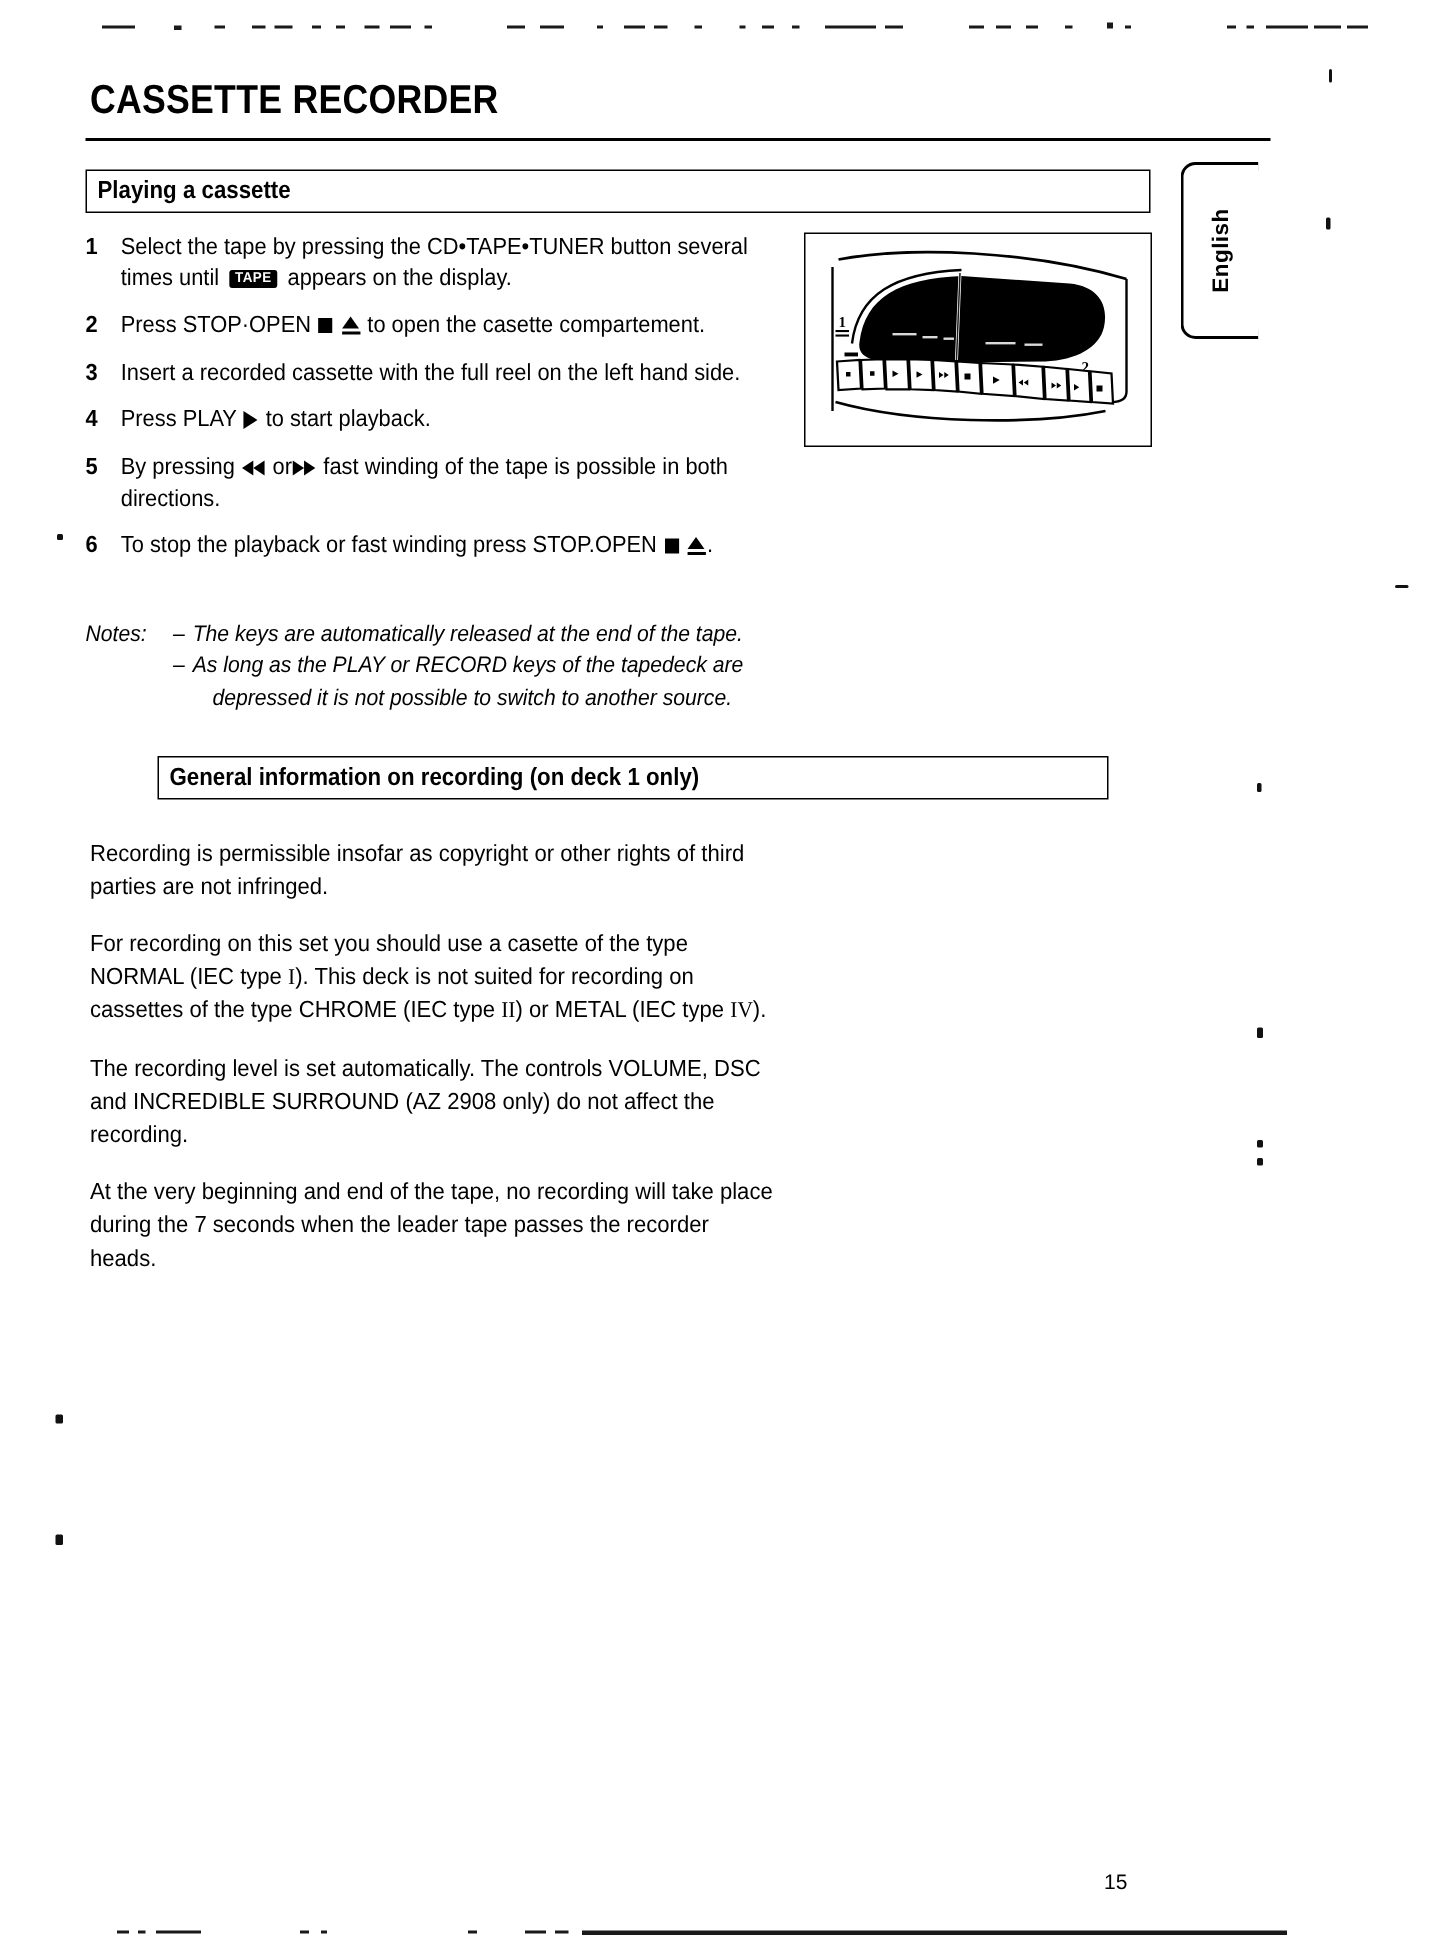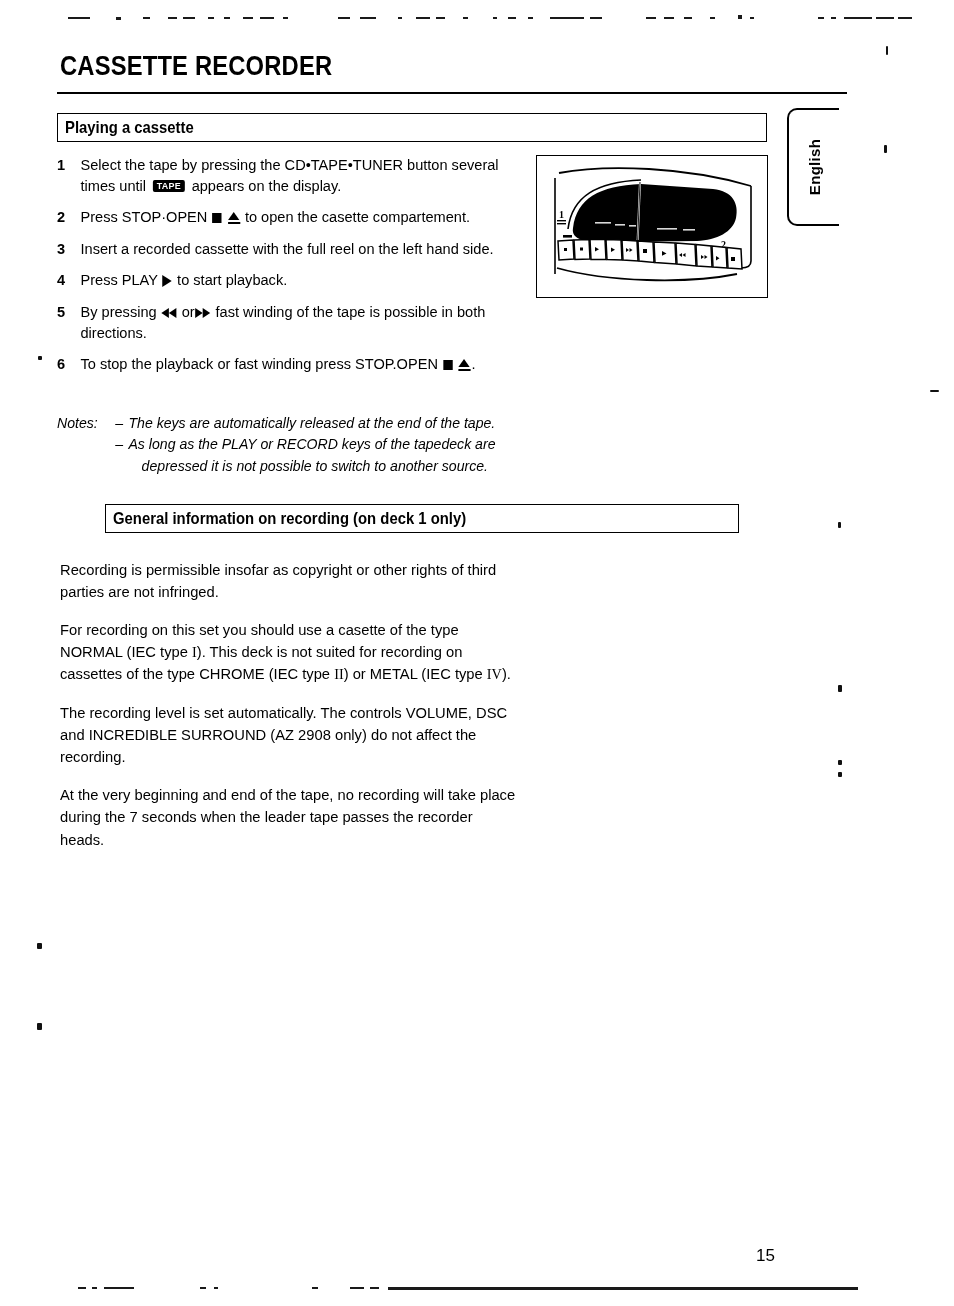--- a/index.html
+++ b/index.html
@@ -292,23 +292,23 @@
     border: 1.8px solid #000;
     box-sizing: border-box;
     background: #fff;
     overflow: hidden;
   }
   .illus svg { display: block; }
 
   
   .page-number {
     position: absolute;
-    left: 756px;
+    left: 736px;
     top: 1246px;
-    font-size: 17px;
+    font-size: 14px;
     text-align: right;
   }
 </style>
 </head>
 <body>
 
 <div class="page">
 
   <div class="scan-noise noise-top">
     <div class="dash" style="left:30px;width:22px;"></div>

